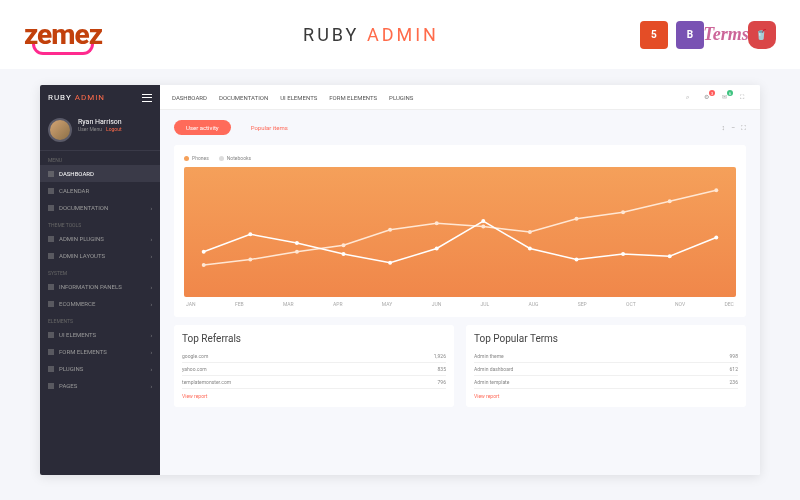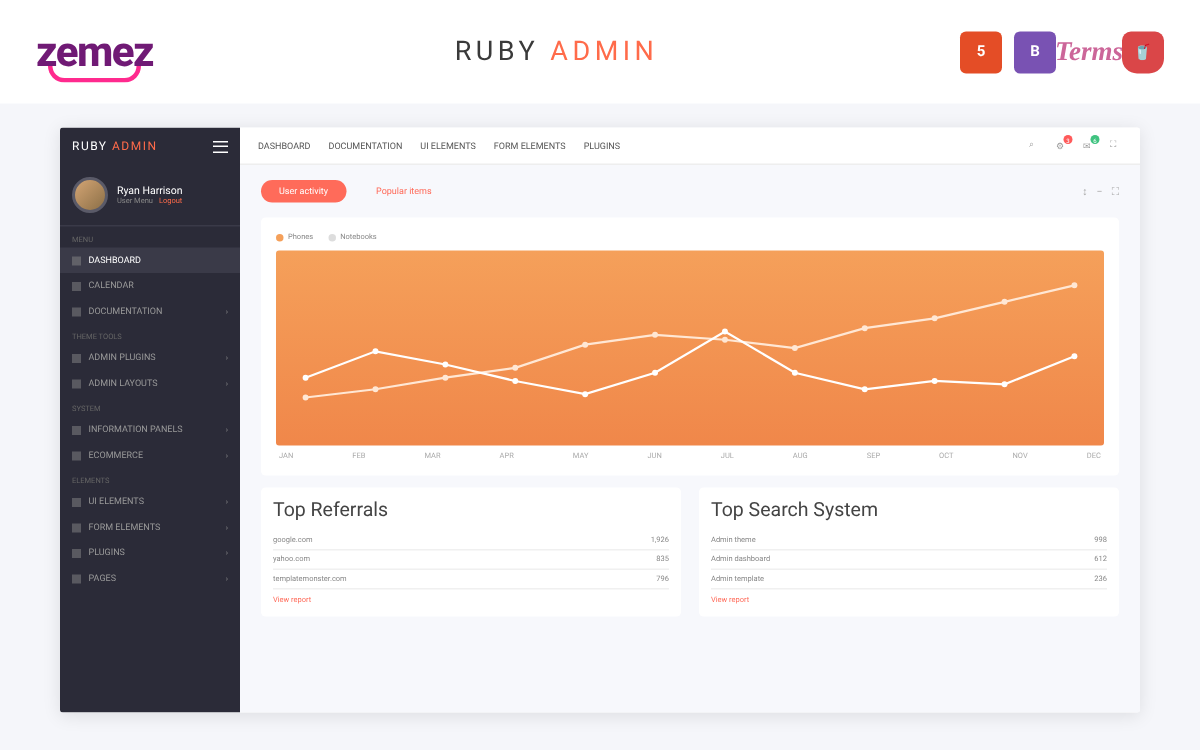--- a/index.html
+++ b/index.html
@@ -1,34 +1,34 @@
 <!DOCTYPE html>
 <html><head>
 <meta charset="utf-8">
 <style>
 *{margin:0;padding:0;box-sizing:border-box;font-family:-apple-system,BlinkMacSystemFont,"Segoe UI",Roboto,sans-serif}
 body{background:#f5f6fa;width:800px;height:500px;overflow:hidden}
 .hero{background:#fff;padding:18px 24px;display:flex;align-items:center;justify-content:space-between}
-.zemez{font-size:28px;font-weight:800;color:#701a75;letter-spacing:-1px;position:relative}
+.zemez{font-size:28px;font-weight:800;color:#c2410c;letter-spacing:-1px;position:relative}
 .zemez::after{content:"";position:absolute;left:8px;bottom:-4px;width:56px;height:8px;border:3px solid #ff2a8e;border-top:none;border-radius:0 0 20px 20px}
 .product-title{font-size:18px;font-weight:400;letter-spacing:3px;color:#3a3a3a}
 .product-title .admin{color:#ff6b4a}
 .tech-badges{display:flex;gap:8px;align-items:center}
 .badge{width:28px;height:28px;border-radius:4px;display:flex;align-items:center;justify-content:center;font-size:10px;font-weight:700;color:#fff}
 .b-html{background:#e44d26}
 .b-bs{background:#7952b3}
 .b-sass{color:#cc6699;font-style:italic;font-family:cursive;font-size:18px;background:none}
 .b-gulp{background:#da4648;border-radius:6px 6px 10px 10px}
 .app-frame{margin:16px 40px;background:#fff;border-radius:2px;box-shadow:0 2px 12px rgba(0,0,0,.1);height:390px;display:flex;overflow:hidden}
 .sidebar{width:120px;background:#2b2b38;color:#aaa;font-size:7px;flex-shrink:0}
 .sb-header{display:flex;align-items:center;justify-content:space-between;padding:8px;color:#fff;font-size:8px;letter-spacing:1px}
 .sb-header .admin2{color:#ff6b4a}
 .burger{width:10px;height:8px;display:flex;flex-direction:column;justify-content:space-between;cursor:pointer}
 .burger span{height:1px;background:#fff}
-.user-block{display:flex;align-items:center;gap:6px;padding:8px;border-bottom:1px solid #3a3a48}
+.user-block{display:flex;gap:6px;padding:8px;border-bottom:1px solid #3a3a48}
 .avatar{width:24px;height:24px;border-radius:50%;background:linear-gradient(135deg,#d4a574,#8b6f47);border:2px solid #5a5a68}
 .user-name{font-size:7px;color:#fff}
 .user-sub{font-size:5px;color:#888}
 .user-sub .logout{color:#ff6b4a;margin-left:4px}
 .sb-section{padding:6px 8px 2px;font-size:5px;color:#666;text-transform:uppercase}
 .sb-item{padding:5px 8px;display:flex;align-items:center;gap:5px;cursor:pointer;font-size:6px;color:#999;position:relative}
 .sb-item.active{background:#3a3a48;color:#fff}
 .sb-item .chev{margin-left:auto;font-size:5px}
 .sb-icon{width:6px;height:6px;background:#888;opacity:.5}
 .main{flex:1;display:flex;flex-direction:column;background:#f7f8fc}
@@ -47,21 +47,21 @@
 .card-actions{margin-left:auto;display:flex;gap:6px;font-size:7px;color:#aaa}
 .chart-card{background:#fff;border-radius:3px;padding:10px;margin-bottom:8px}
 .legend{display:flex;gap:10px;font-size:5px;color:#888;margin-bottom:6px}
 .legend-item{display:flex;align-items:center;gap:3px}
 .legend-dot{width:5px;height:5px;border-radius:50%}
 .chart-area{height:130px;background:linear-gradient(180deg,#f5a05a 0%,#f0874a 100%);border-radius:2px;position:relative;overflow:hidden}
 .chart-svg{width:100%;height:100%}
 .x-axis{display:flex;justify-content:space-between;font-size:5px;color:#aaa;padding:4px 2px 0}
 .tables{display:flex;gap:12px}
 .table-block{flex:1;background:#fff;border-radius:3px;padding:8px}
-.table-title{font-size:13px;color:#444;margin-bottom:6px}
+.table-title{font-size:10px;color:#444;margin-bottom:6px}
 .table-row{display:flex;justify-content:space-between;font-size:5px;color:#888;padding:3px 0;border-bottom:1px solid #f0f0f0}
 .view-report{font-size:5px;color:#ff6b5a;margin-top:4px;cursor:pointer}
 </style>
 </head>
 <body>
 
 <div class="hero">
   <div class="zemez">zemez</div>
   <div class="product-title">
     <span>RUBY</span><span class="admin"> ADMIN</span>
@@ -244,21 +244,21 @@
                 <span>835</span>
               </div>
               <div class="table-row">
                 <span>templatemonster.com</span>
                 <span>796</span>
               </div>
             </div>
           <div class="view-report">View report</div>
         </div>
         <div class="table-block">
-          <div class="table-title">Top Search System</div>
+          <div class="table-title">Top Popular Terms</div>
           <div id="tbl-search">
               <div class="table-row">
                 <span>Admin theme</span>
                 <span>998</span>
               </div>
               <div class="table-row">
                 <span>Admin dashboard</span>
                 <span>612</span>
               </div>
               <div class="table-row">

